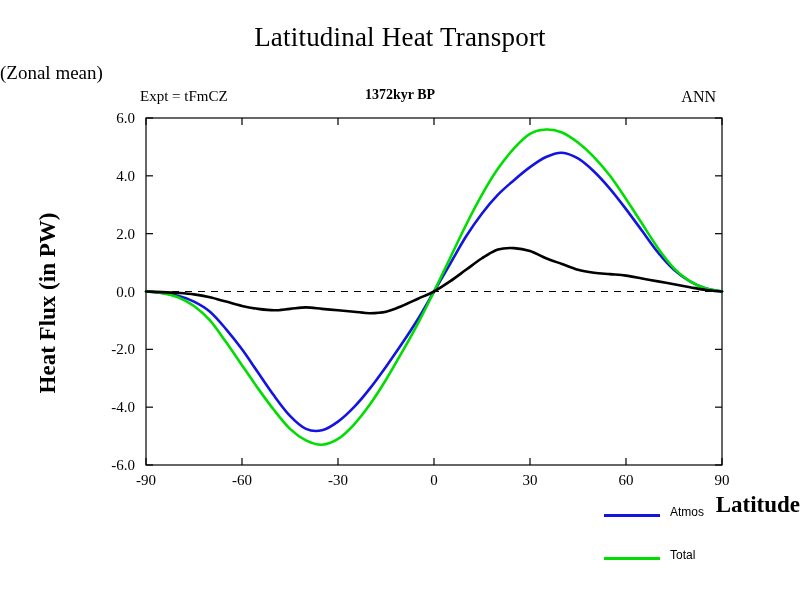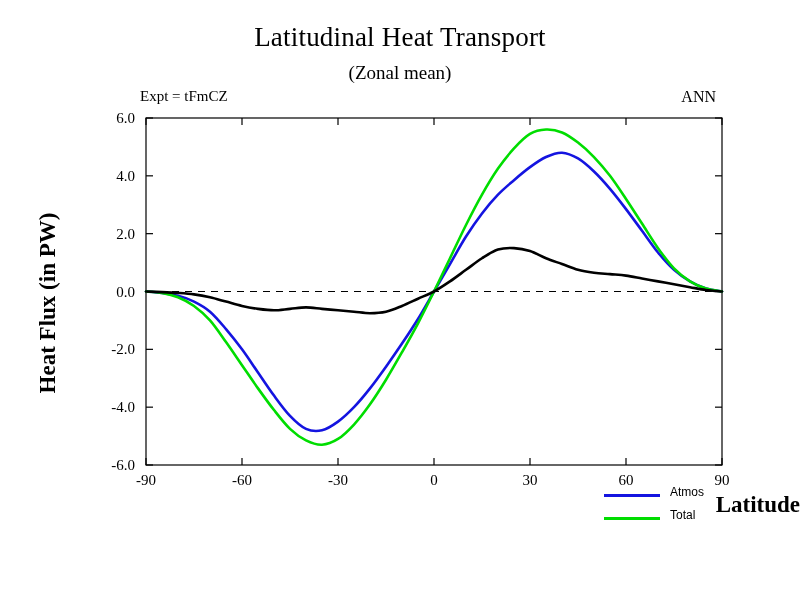--- a/index.html
+++ b/index.html
@@ -26,21 +26,21 @@
     width: 800px;
     text-align: center;
     font-size: 27px;
     letter-spacing: 0.2px;
   }
   .subtitle {
     position: absolute;
     left: 0;
     top: 62px;
     width: 800px;
-    text-align: center;
+    text-align: left;
     font-size: 19px;
   }
   .label-expt {
     position: absolute;
     left: 140px;
     top: 88px;
     font-size: 15px;
     text-align: right;
   }
   .label-period {
@@ -91,20 +91,21 @@
   .legend {
     position: absolute;
     left: 604px;
     top: 484px;
     width: 160px;
     font-size: 13px;
   }
   .legend-row {
     position: relative;
     height: 23px;
+    margin-top: 20px;
   }
   .legend-line {
     position: absolute;
     left: 0;
     top: 10px;
     width: 56px;
     height: 3px;
   }
   .legend-label {
     position: absolute;
@@ -115,20 +116,21 @@
   }
 </style>
 </head>
 <body>
 
 <div id="root">
 
   <div class="title">Latitudinal Heat Transport</div>
   <div class="subtitle">(Zonal mean)</div>
   <div class="label-expt">Expt = tFmCZ</div>
+  <div class="label-period">1372kyr BP</div>
   <div class="label-ann">ANN</div>
 
   <div class="ylabel">Heat Flux (in PW)</div>
   <div class="xlabel">Latitude</div>
 
   <svg class="plot" id="plot-svg" width="800" height="600">
       <rect x="146" y="118" width="576" height="347" fill="none" stroke="#000" stroke-width="1.2"></rect>
       <line x1="146" y1="465" x2="146" y2="458" stroke="#000" stroke-width="1.2"></line>
       <line x1="146" y1="118" x2="146" y2="125" stroke="#000" stroke-width="1.2"></line>
       <text x="146" y="485" text-anchor="middle" class="tick-text">-90</text>

